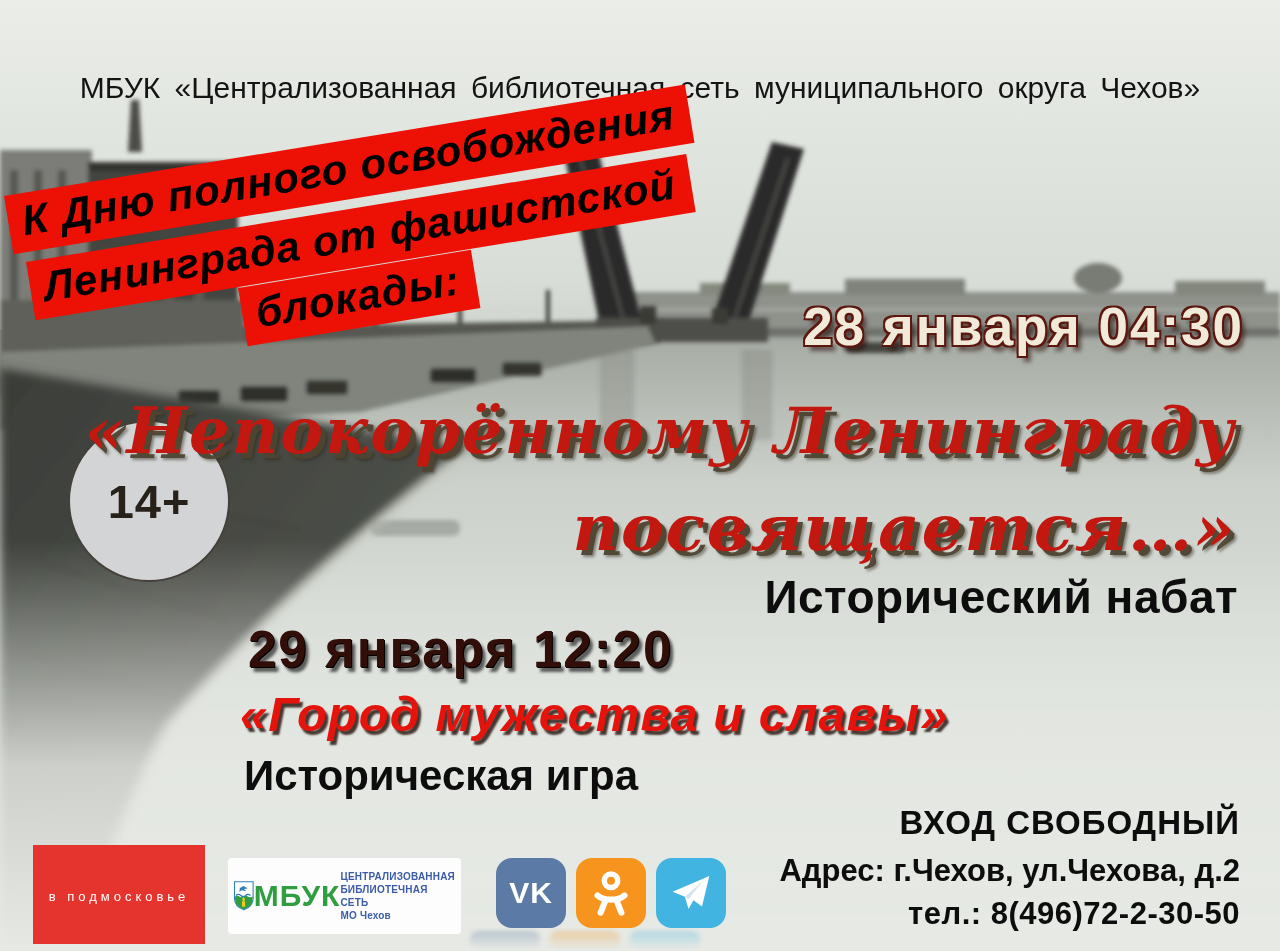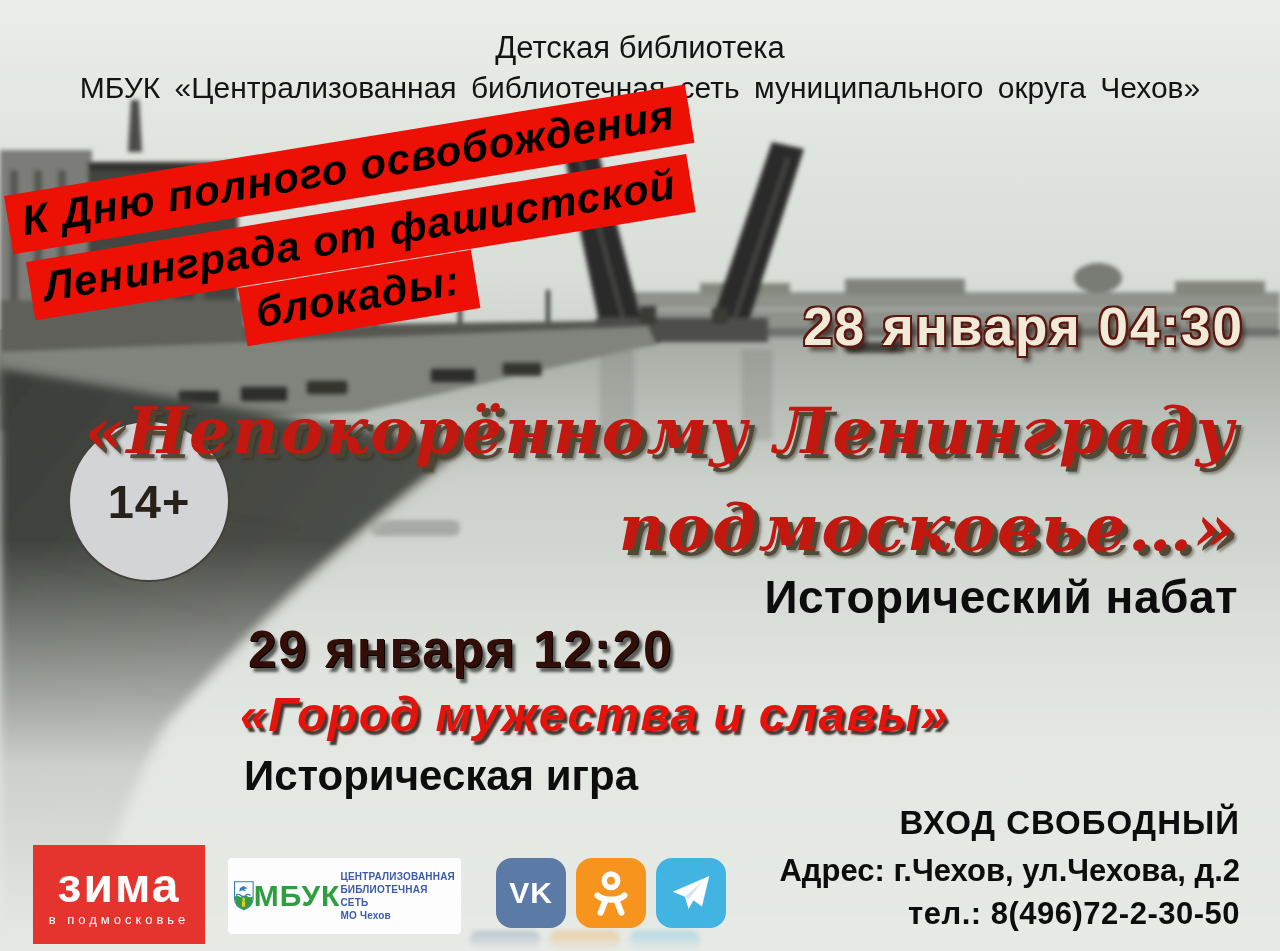--- a/index.html
+++ b/index.html
@@ -219,50 +219,48 @@
     <g filter="url(#feather)">
       <path d="M0,368 L470,448 Q310,570 176,716 Q120,822 84,951 L0,951 Z" fill="url(#wallg)"></path>
       <path d="M462,454 Q300,576 170,722 Q116,826 82,944" stroke="#c9cdc2" stroke-width="6" fill="none" opacity="0.9"></path>
       <path d="M430,470 Q280,590 160,730" stroke="#2b2d29" stroke-width="3" fill="none" opacity="0.5"></path>
       <path d="M60,480 L300,530 M30,560 L230,620 M20,650 L170,700" stroke="#2e302b" stroke-width="2" opacity="0.45"></path>
     </g>
 
     <rect x="0" y="540" width="1280" height="411" fill="url(#fadeb)"></rect>
   </svg>
 
-  <div class="hdr hdr1">Детская библиотека</div>
   <div class="hdr hdr2">МБУК «Централизованная библиотечная сеть муниципального округа Чехов»</div>
 
   <div class="ribbon-line rb1">К Дню полного освобождения</div>
   <div class="ribbon-line rb2">Ленинграда от фашистской</div>
   <div class="ribbon-line rb3">блокады:</div>
 
   <div class="age">
     <span>14+</span>
   </div>
 
   <div class="date1">28 января 04:30</div>
   <div class="script-title">
     <div>«Непокорённому Ленинграду</div>
-    <div>подмосковье…»</div>
+    <div>посвящается…»</div>
   </div>
   <div class="genre1">Исторический набат</div>
 
   <div class="date2">29 января 12:20</div>
   <div class="title2">«Город мужества и славы»</div>
   <div class="genre2">Историческая игра</div>
 
   <div class="info">
     <div class="entry">ВХОД СВОБОДНЫЙ</div>
     <div class="addr">Адрес: г.Чехов, ул.Чехова, д.2</div>
     <div class="phone">тел.: 8(496)72-2-30-50</div>
   </div>
 
   <div class="zima">
-    <div class="zname">зима</div>
     <div class="ztag">в подмосковье</div>
   </div>
 
   <div class="mbuk">
     <svg width="37" height="56" viewBox="0 0 37 56" aria-hidden="true">
       <path d="M1,1 h35 v32 q0,14 -17.5,21 Q1,47 1,33 Z" fill="#ffffff" stroke="#2f7fbe" stroke-width="2"></path>
       <path d="M2,27 h33 v8 q0,2 -1,4 H3 q-1,-2 -1,-4 Z" fill="#2f9e41" opacity="0"></path>
       <path d="M2,29 q4,-3 8,0 q4,3 8,0 q4,-3 8,0 q4,3 9,0 l0,6 q0,12 -16.5,18 Q2,47 2,35 Z" fill="#2f9e41"></path>
       <path d="M4,27 q4,-4 9,0 q4,4 9,0 q4,-4 9,0" stroke="#2f7fbe" stroke-width="2.5" fill="none"></path>
       <path d="M11,13 l7,-4 l8,5 l-7,1 l4,4 l-8,-2 l-5,3 z" fill="#2f7fbe"></path>

